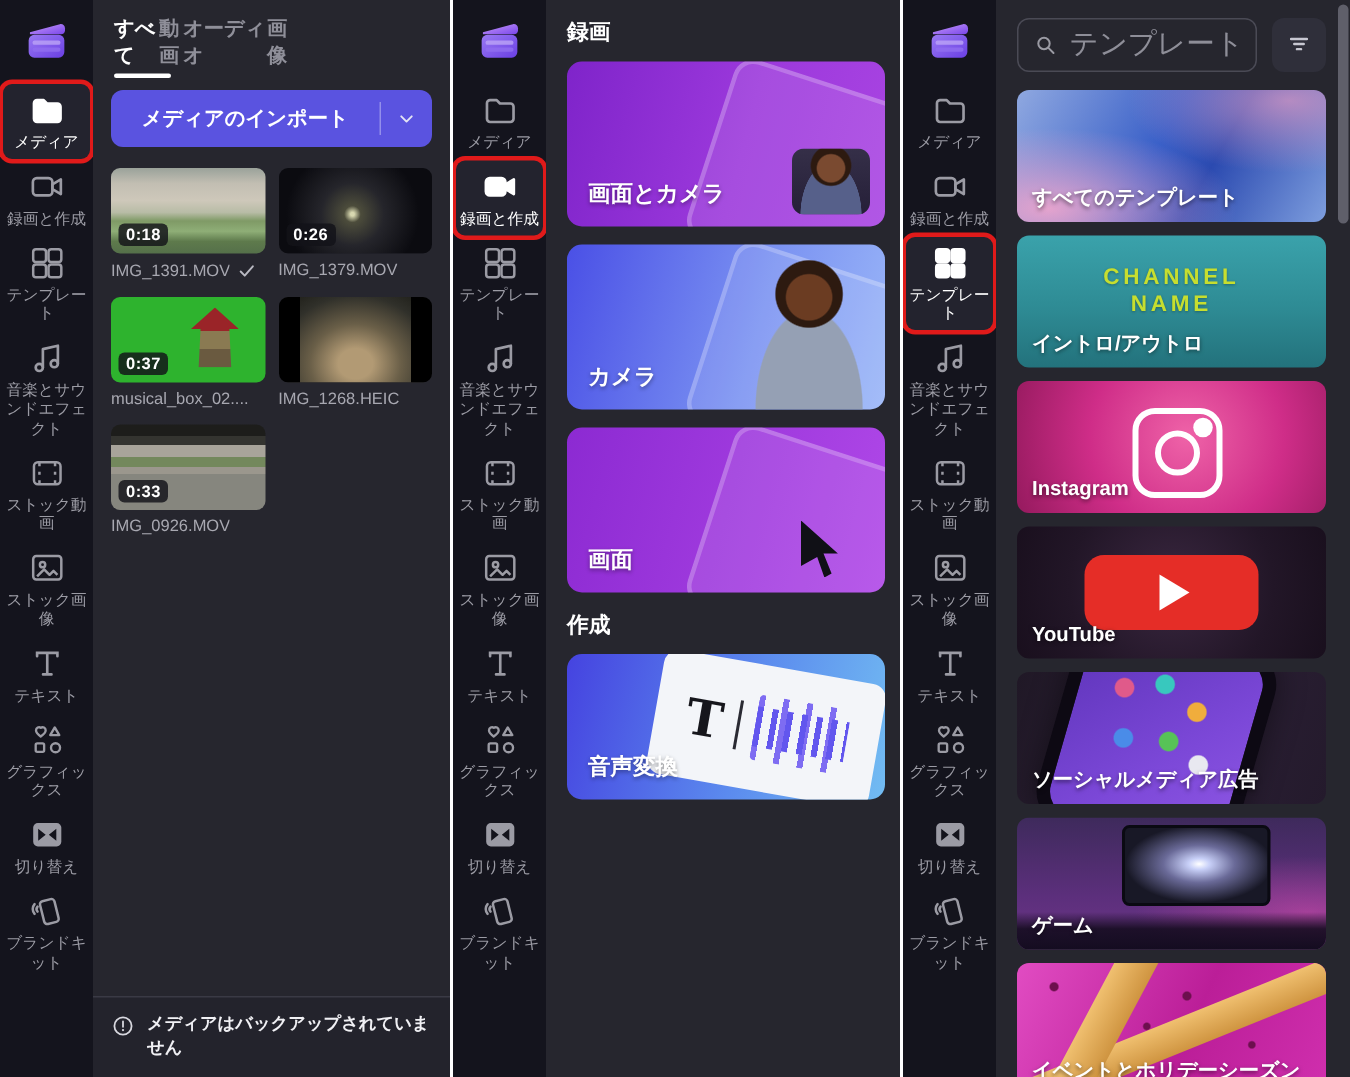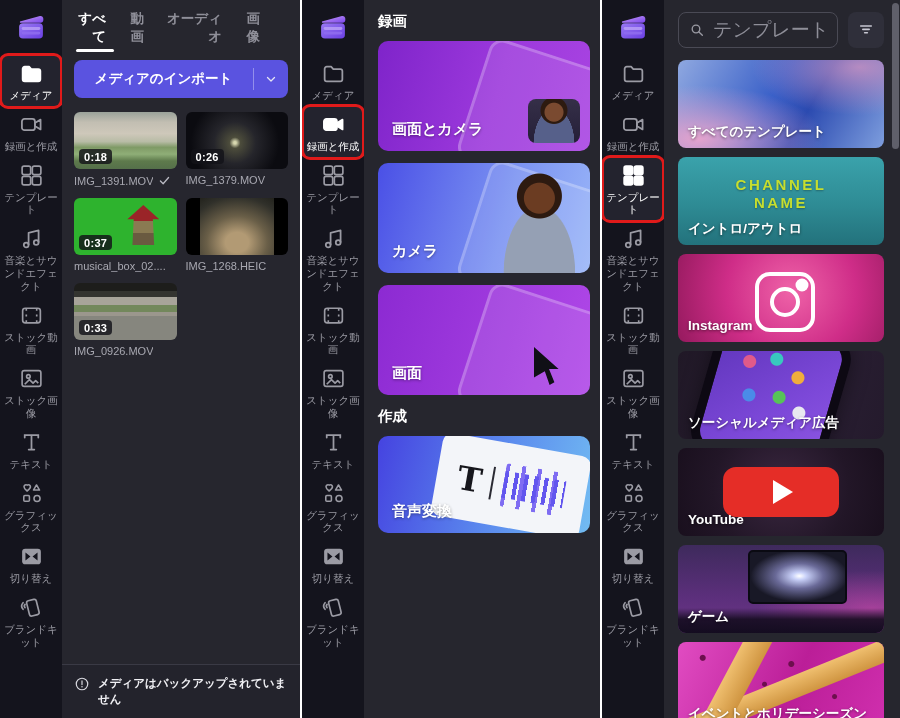--- a/index.html
+++ b/index.html
@@ -24,21 +24,21 @@
   .nav-label { font-size:10.5px; line-height:1.22; text-align:center; word-break:break-all; }
   .nav-item.active { color:#ffffff; background:#23232e; }
   .nav-item.active .nav-icon svg path,
   .nav-item.active .nav-icon svg rect { fill:currentColor; }
   .nav-item.highlight { box-shadow:0 0 0 3px #e01a1a; }
 
   .content { flex:1; min-width:0; position:relative; }
 
   
   .media-content { padding:8px 12px 0; height:100%; }
-  .tabs { display:flex; gap:22px; padding:2px 2px 0; margin-bottom:8px;text-align:right; }
+  .tabs { display:flex; padding:2px 2px 0; margin-bottom:8px; }
   .tab { color:#8f8f99; font-weight:bold; font-size:13.5px; line-height:1.3; position:relative;
     padding-bottom:7px; cursor:pointer; word-break:break-all; }
   .tab:nth-child(1){width:30px;} .tab:nth-child(2){width:16px;}
   .tab:nth-child(3){width:56px;} .tab:nth-child(4){width:16px;}
   .tab.active { color:#fff; }
   .tab.active::after { content:""; position:absolute; left:0; bottom:0; width:38px; height:3px;
     background:#fff; border-radius:2px; }
   .import-btn { display:flex; align-items:center; width:100%; height:38px; background:#5a53e0;
     border:none; border-radius:8px; color:#fff; font-weight:bold; font-size:13.5px;
     cursor:pointer; font-family:inherit; margin:2px 0 14px; }
@@ -700,27 +700,27 @@
   </div>
           <div class="t-card tc-intro-outro">
     <span class="card-art"></span>
     <span class="card-label">イントロ/アウトロ</span>
   <span class="overlay-text">CHANNEL NAME</span>
           </div>
           <div class="t-card tc-instagram">
     <span class="card-art"></span>
     <span class="card-label">Instagram</span>
   </div>
+          <div class="t-card tc-youtube">
+    <span class="card-art"></span>
+    <span class="card-label">YouTube</span>
+  </div>
           <div class="t-card tc-social-ads">
     <span class="card-art"></span>
     <span class="card-label">ソーシャルメディア広告</span>
-  </div>
-          <div class="t-card tc-youtube">
-    <span class="card-art"></span>
-    <span class="card-label">YouTube</span>
   </div>
           <div class="t-card tc-gaming">
     <span class="card-art"></span>
     <span class="card-label">ゲーム</span>
   </div>
           <div class="t-card tc-events-holidays">
     <span class="card-art"></span>
     <span class="card-label">イベントとホリデーシーズン</span>
   </div>
         </div>

